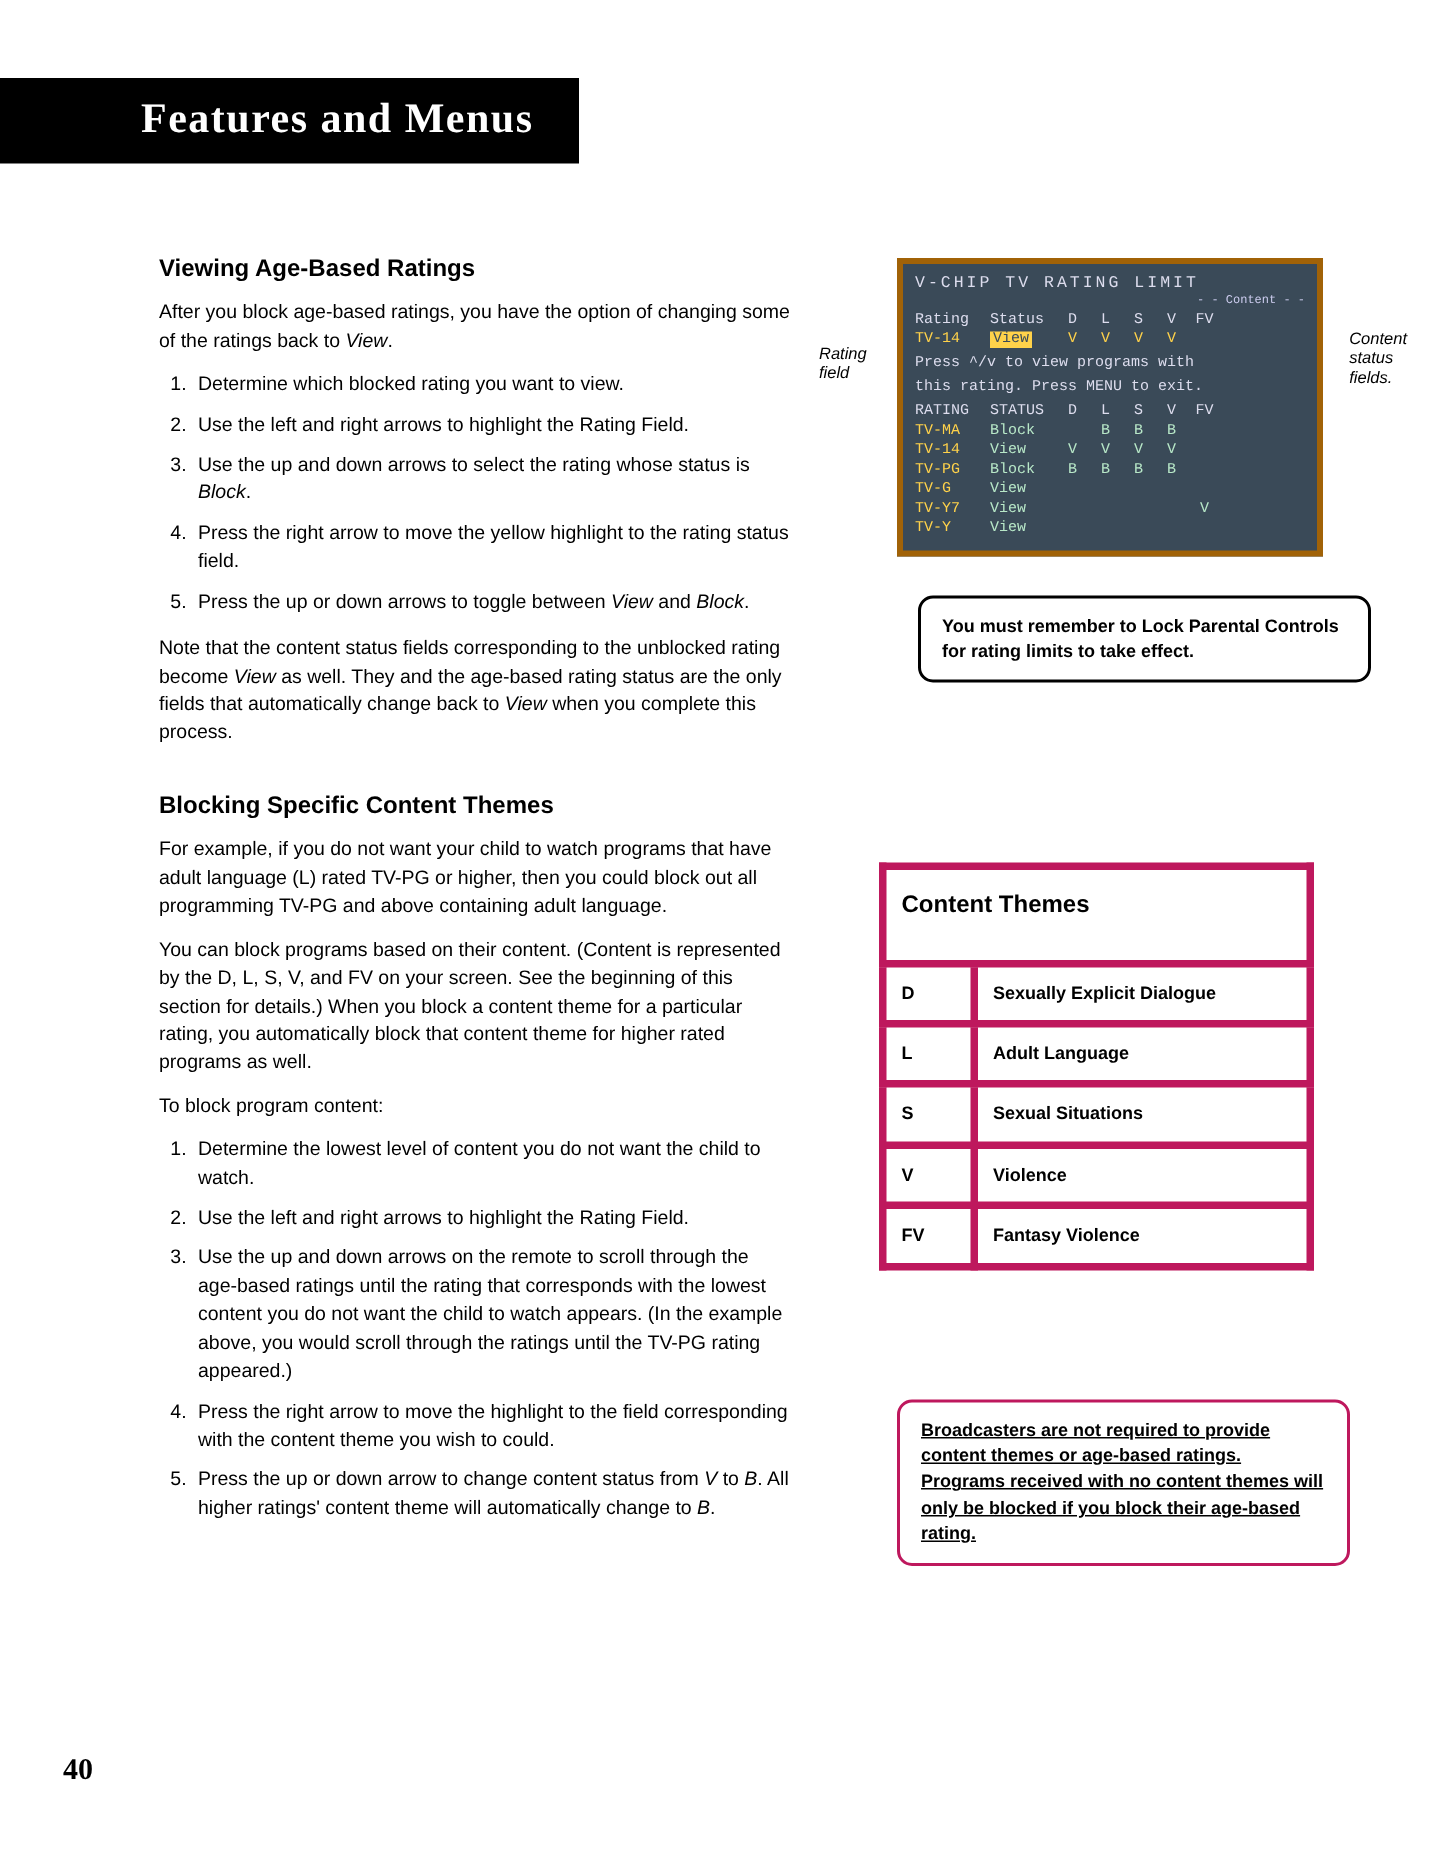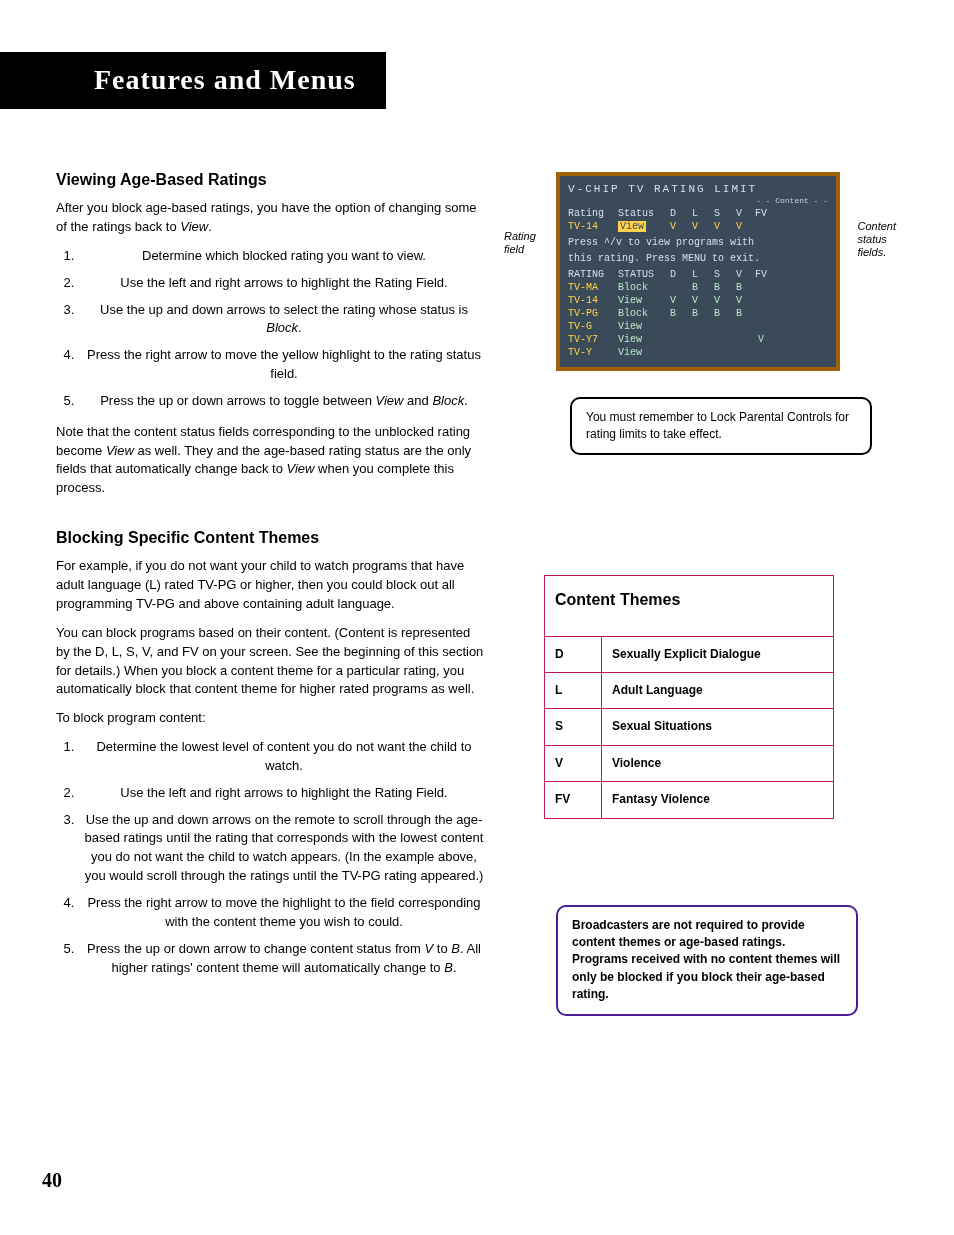--- a/index.html
+++ b/index.html
@@ -9,21 +9,21 @@
     color: #000;
     background: #fff;
     margin: 0;
     padding: 0;
   }
   .page {
     width: 954px;
     height: 1235px;
     position: relative;
     box-sizing: border-box;
-    padding: 58px 56px 40px 56px;
+    padding: 58px 56px 40px 106px;
   }
   .title-bar {
     position: absolute;
     top: 52px;
     left: 0;
     background: #000;
     color: #fff;
     font-family: "Georgia", "Times New Roman", serif;
     font-weight: bold;
     font-size: 28px;
@@ -36,21 +36,21 @@
     margin-top: 110px;
   }
   .col-left { width: 430px; }
   .col-right { width: 330px; }
   h2 {
     font-size: 16px;
     font-weight: bold;
     margin: 0 0 8px 0;
   }
   p { margin: 0 0 10px 0; }
-  ol { margin: 0 0 12px 0; padding-left: 22px; text-align: center; }
+  ol { margin: 0 0 12px 0; padding-left: 22px; }
   ol li { margin-bottom: 8px; padding-left: 4px; }
   em, .it { font-style: italic; }
   .section2 { margin-top: 28px; }
   .fig-wrap { position: relative; margin-top: 4px; }
   .fig-caption-top {
     font-style: italic;
     font-size: 11px;
     text-align: center;
     margin-bottom: 6px;
     position: relative;
@@ -86,49 +86,50 @@
   .note-box {
     border: 2px solid #000;
     border-radius: 10px;
     padding: 10px 14px;
     margin-top: 26px;
     font-weight: bold;
     font-size: 12px;
     width: 270px;
     margin-left: 30px;
   }
-  .note-box.normalw { font-weight: normal; margin-left: 44px; }
+  .note-box.normalw { font-weight: bold; margin-left: 44px; }
   .ct-table {
     border-collapse: collapse;
     width: 290px;
     margin-top: 120px;
     margin-left: 18px;
   }
   .ct-table th, .ct-table td {
-    border: 1px solid #be185d;
+    border: 5px solid #be185d;
     padding: 9px 10px;
     text-align: left;
     font-size: 12px;
   }
   .ct-table th.big {
     font-size: 16px;
     font-weight: bold;
     padding: 12px 10px 24px 10px;
   }
   .ct-table td.code { font-weight: bold; width: 36px; }
   .ct-table td.desc { font-weight: bold; }
   .note-lower {
-    border: 2px solid #4c1d95;
+    border: 2px solid #be185d;
     border-radius: 10px;
     padding: 10px 14px;
     margin-top: 86px;
     font-weight: bold;
     font-size: 12px;
     width: 270px;
     margin-left: 30px;
+    text-decoration: underline;
   }
   .page-num {
     position: absolute;
     bottom: 40px;
     left: 42px;
     font-family: Georgia, serif;
     font-weight: bold;
     font-size: 20px;
   }
 </style>

